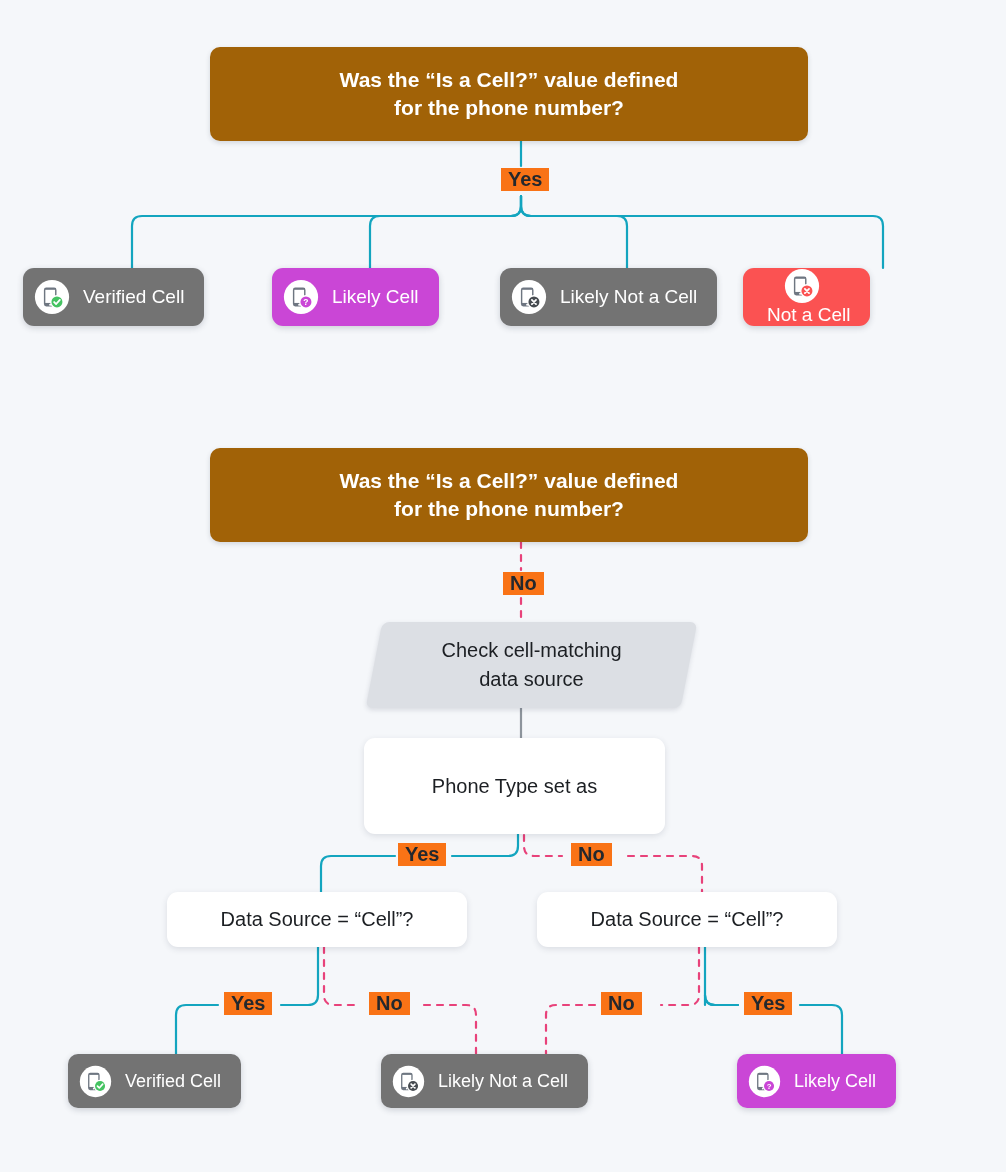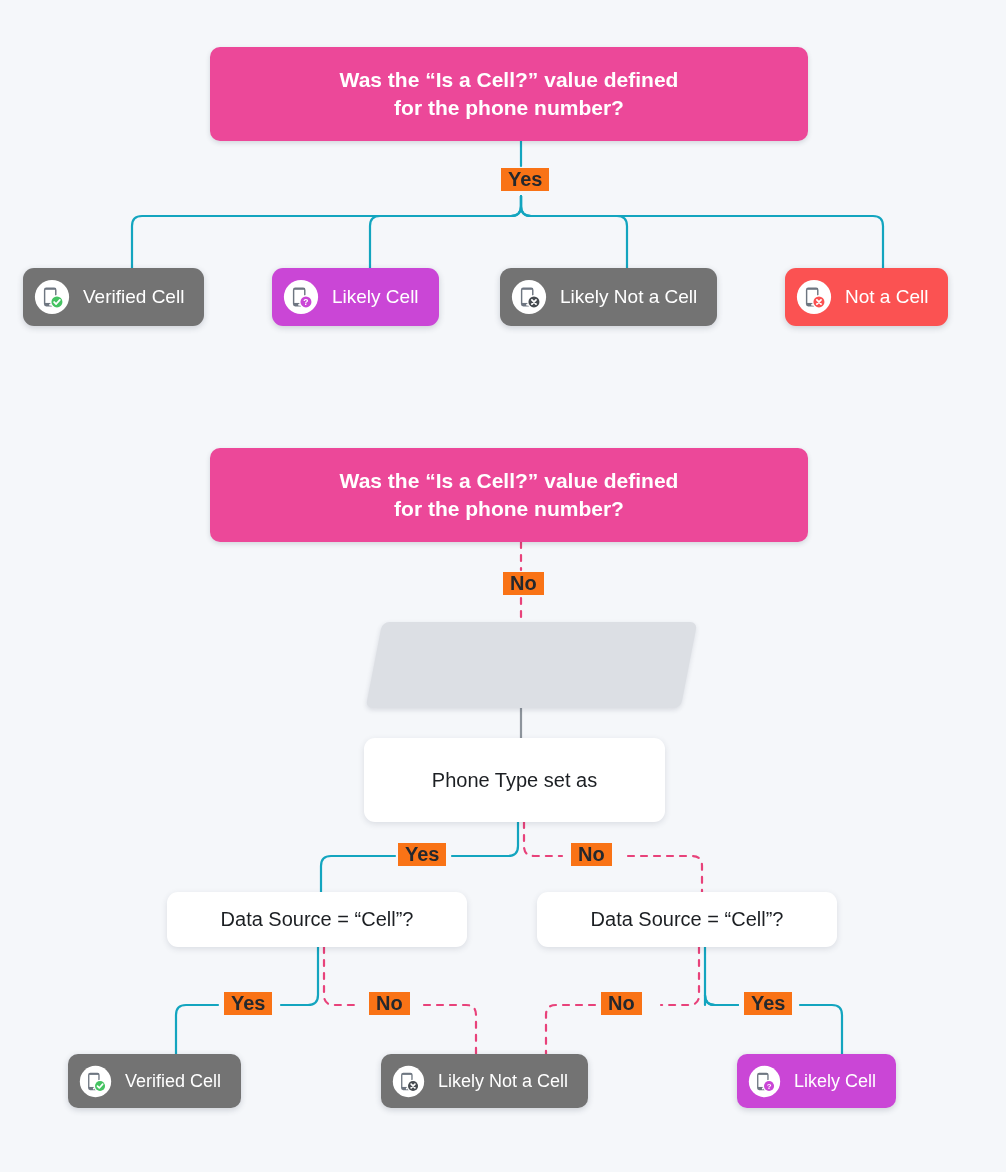--- a/index.html
+++ b/index.html
@@ -18,21 +18,21 @@
   svg.wires {
     position: absolute;
     left: 0; top: 0;
     width: 1006px; height: 1172px;
     pointer-events: none;
   }
 
   
   .qhead {
     position: absolute;
-    background: #ec4899;
+    background: #a16207;
     border-radius: 10px;
     color: #ffffff;
     font-size: 21px;
     font-weight: bold;
     line-height: 28px;
     text-align: center;
     display: flex;
     align-items: center;
     justify-content: center;
     box-shadow: 0 2px 5px rgba(40,50,70,0.16);
@@ -198,21 +198,21 @@
       <rect x="11" y="9.5" width="14" height="21" rx="2.6" fill="#6e7681"></rect>
       <rect x="12.6" y="12" width="10.8" height="14.6" fill="#ffffff"></rect>
       <circle cx="18" cy="28.6" r="1.2" fill="#ffffff"></circle>
       <circle cx="25.5" cy="25.5" r="7.6" fill="#ffffff"></circle>
       <circle cx="25.5" cy="25.5" r="6.1" fill="#474c51"></circle>
       <path d="M23.2 23.2 L27.8 27.8 M27.8 23.2 L23.2 27.8" stroke="#ffffff" stroke-width="2" stroke-linecap="round"></path>
     </svg>
     <span class="blabel">Likely Not a Cell</span>
   </div>
 
-  <div class="badge badge-not" style="left:785px; top:268px;">
+  <div class="badge badge-not" style="left:743px; top:268px;flex-direction:column;">
     <svg class="b-ico" viewBox="0 0 40 40">
       <circle cx="20" cy="20" r="19" fill="#ffffff"></circle>
       <rect x="11" y="9.5" width="14" height="21" rx="2.6" fill="#6e7681"></rect>
       <rect x="12.6" y="12" width="10.8" height="14.6" fill="#ffffff"></rect>
       <circle cx="18" cy="28.6" r="1.2" fill="#ffffff"></circle>
       <circle cx="25.5" cy="25.5" r="7.6" fill="#ffffff"></circle>
       <circle cx="25.5" cy="25.5" r="6.1" fill="#fb5252"></circle>
       <path d="M23.2 23.2 L27.8 27.8 M27.8 23.2 L23.2 27.8" stroke="#ffffff" stroke-width="2" stroke-linecap="round"></path>
     </svg>
     <span class="blabel">Not a Cell</span>
@@ -224,25 +224,27 @@
       <div>for the phone number?</div>
     </div>
   </div>
 
   <div class="elabel" style="left:503px; top:572px;">No</div>
 
   <div class="para" style="left:374px; top:622px;">
     <div class="shape"></div>
     <div class="ptext">
       <div>
+        <div>Check cell-matching</div>
+        <div>data source</div>
       </div>
     </div>
   </div>
 
-  <div class="wbox" style="left:364px; top:738px; width:301px; height:84px;">
+  <div class="wbox" style="left:364px; top:738px; width:301px; height:96px;">
     <div>
       <div>Phone Type set as</div>
     </div>
   </div>
 
   <div class="elabel" style="left:398px; top:843px;">Yes</div>
   <div class="elabel" style="left:571px; top:843px;">No</div>
 
   <div class="wbox" style="left:167px; top:892px; width:300px; height:55px;">
     <span>Data Source = “Cell”?</span>

